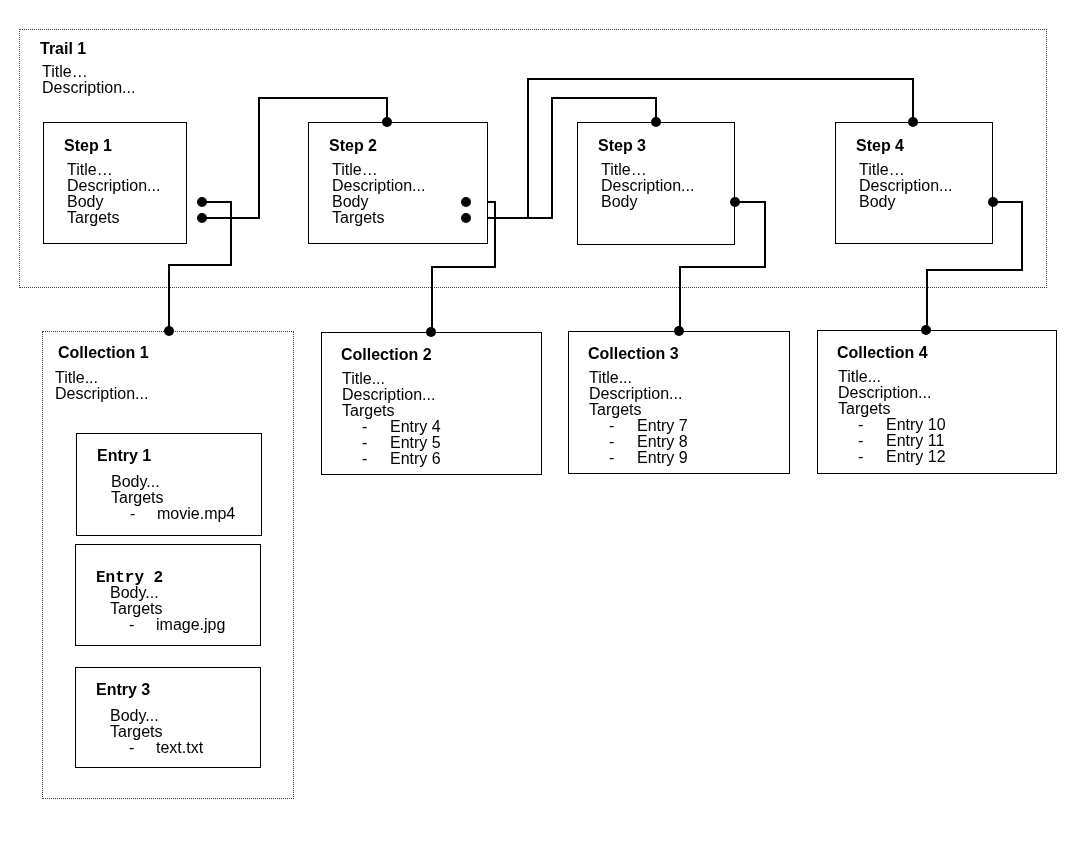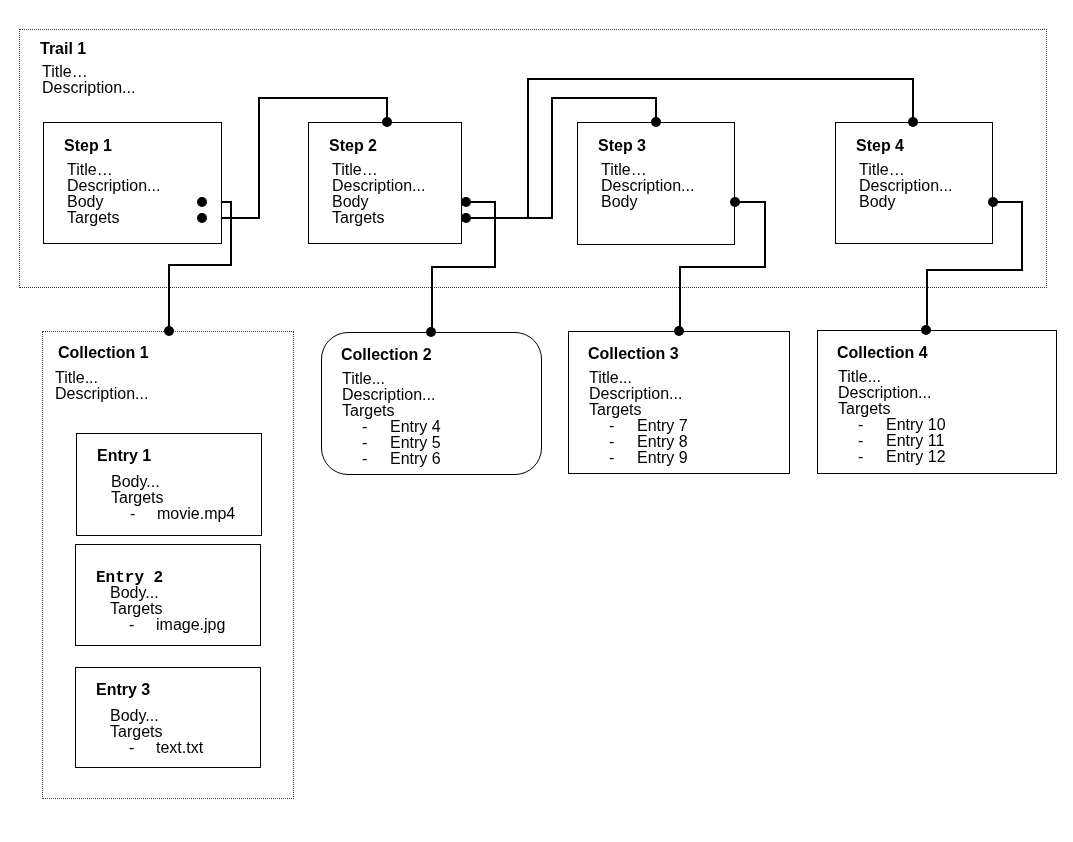--- a/index.html
+++ b/index.html
@@ -86,31 +86,31 @@
   <div class="h-line" style="left:735px; top:201px; width:31px;"></div>
   <div class="v-line" style="left:764px; top:201px; height:66px;"></div>
   <div class="h-line" style="left:679px; top:266px; width:87px;"></div>
   <div class="v-line" style="left:679px; top:266px; height:65px;"></div>
 
   <div class="h-line" style="left:993px; top:201px; width:30px;"></div>
   <div class="v-line" style="left:1021px; top:201px; height:69px;"></div>
   <div class="h-line" style="left:926px; top:269px; width:97px;"></div>
   <div class="v-line" style="left:926px; top:269px; height:61px;"></div>
 
-  <div class="box" style="left:43px; top:122px; width:179px; height:122px;">
+  <div class="box" style="left:43px; top:122px; width:144px; height:122px;">
     <div class="heading" style="left:20px; top:14px;">Step 1</div>
     <div class="lines" style="left:23px; top:39px;">
       <div>Title…</div>
       <div>Description...</div>
       <div>Body</div>
       <div>Targets</div>
     </div>
   </div>
 
-  <div class="box" style="left:308px; top:122px; width:154px; height:122px;">
+  <div class="box" style="left:308px; top:122px; width:180px; height:122px;">
     <div class="heading" style="left:20px; top:14px;">Step 2</div>
     <div class="lines" style="left:23px; top:39px;">
       <div>Title…</div>
       <div>Description...</div>
       <div>Body</div>
       <div>Targets</div>
     </div>
   </div>
 
   <div class="box" style="left:577px; top:122px; width:158px; height:123px;">
@@ -168,21 +168,21 @@
         <div>Body...</div>
         <div>Targets</div>
         <div class="bullet">
           <span class="dash">-</span>
           <span>text.txt</span>
         </div>
       </div>
     </div>
   </div>
 
-  <div class="box" style="left:321px; top:332px; width:221px; height:143px;border-radius:27px;">
+  <div class="box" style="left:321px; top:332px; width:221px; height:143px;">
     <div class="heading" style="left:19px; top:13px;">Collection 2</div>
     <div class="lines" style="left:20px; top:38px;">
       <div>Title...</div>
       <div>Description...</div>
       <div>Targets</div>
       <div class="bullet">
         <span class="dash">-</span>
         <span>Entry 4</span>
       </div>
       <div class="bullet">

